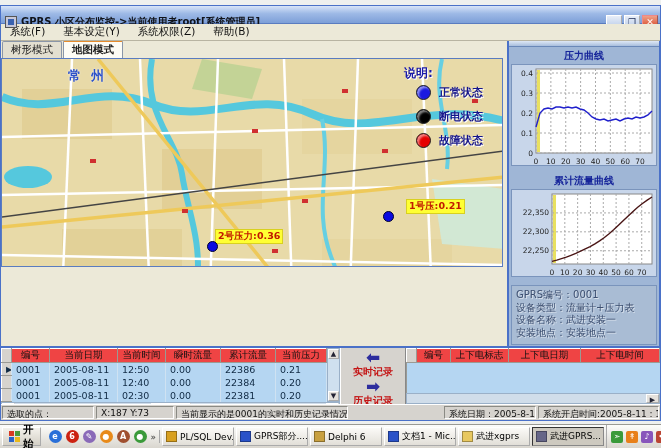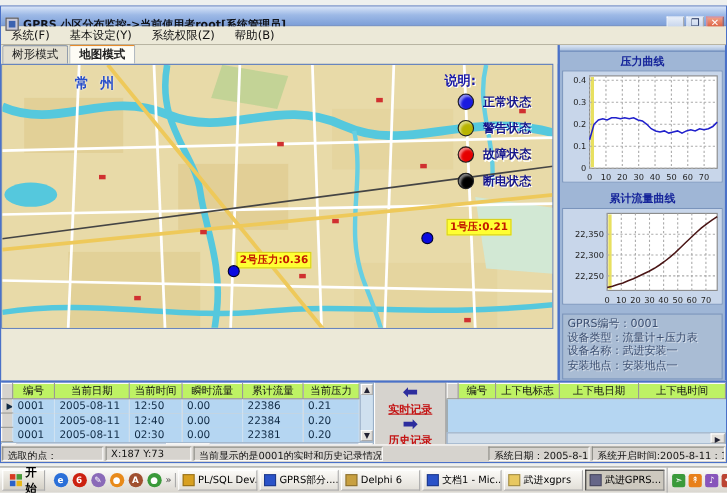--- a/index.html
+++ b/index.html
@@ -22,21 +22,21 @@
   .menubar { height:17px; background:#ece9d8; border-bottom:1px solid #b8b4a2; display:flex; align-items:center; font-size:10.5px; }
   .menu-item { padding:1px 9px; color:#111; }
 
   
   .content { flex:1; display:flex; background:#4a71c8; overflow:hidden; }
   .left-col { width:506px; display:flex; flex-direction:column; background:#ece9d8; }
   .tabs { height:17px; display:flex; align-items:flex-end; padding-left:1px; background:#ece9d8; }
   .tab { font-size:10.5px; padding:1px 8px 1px 8px; border:1px solid #8a96a8; border-bottom:none;
          background:#e3dfd0; color:#222; margin-right:1px; border-radius:2px 2px 0 0; }
   .tab.active { background:#fdfcf5; border-top:2px solid #e68b2c; font-weight:bold; }
-  .map-wrap { position:relative; width:502px; height:241px; border:1px solid #5a7cc0; background:#e8daa8; overflow:hidden; }
+  .map-wrap { position:relative; width:502px; height:209px; border:1px solid #5a7cc0; background:#e8daa8; overflow:hidden; }
   .map-wrap svg { display:block; }
 
   .city-label { position:absolute; left:66px; top:8px; font-size:13px; letter-spacing:10px;
                 color:#2b50c8; font-weight:bold; text-shadow:0 0 2px #fff; }
 
   .legend { position:absolute; left:402px; top:6px; width:96px; }
   .legend-title { font-size:12px; font-weight:bold; color:#1a1aa8; text-shadow:1px 1px 0 #fff; margin-bottom:3px; }
   .legend-row { display:flex; align-items:center; margin-bottom:9px; }
   .legend-dot { width:15px; height:15px; border-radius:50%; border:1px solid #222; margin:0 8px 0 12px;
                 box-shadow:inset 2px 2px 2px rgba(255,255,255,.5); }
@@ -52,38 +52,38 @@
   .chart-box { padding:1px 2px 2px 2px; }
   .chart-title { text-align:center; font-size:10px; font-weight:bold; color:#16259a; padding:1px 0; }
   .chart-frame { background:#c4d2e6; border:1px solid #7档; border:1px solid #7a94bc; }
   .info-panel { flex:1; margin:2px 2px 1px 2px; border:1px solid #7a94bc; background:#a9bcd4;
                 padding:3px 4px; font-size:10px; color:#3d4f70; line-height:12.5px; text-shadow:1px 1px 0 rgba(255,255,255,.55); }
   .info-row { white-space:nowrap; }
 
   
   .bottom { height:58px; display:flex; background:#d6d3ce; border-top:2px solid #4a71c8; }
   table.grid { border-collapse:collapse; table-layout:fixed; font-size:9.5px; }
-  table.grid th { background:#bef264; border:1px solid #9a9a94; border-top:1px solid #fff; border-left:1px solid #fff;
+  table.grid th { background:#ef4444; border:1px solid #9a9a94; border-top:1px solid #fff; border-left:1px solid #fff;
                   font-weight:normal; color:#111; height:13px; overflow:hidden; white-space:nowrap; }
   table.grid td { background:#b5d6f2; border-right:1px solid #cfe2f2; color:#102a44;
                   height:13px; padding-left:4px; overflow:hidden; white-space:nowrap; }
   td.gutter, th.gutter { background:#d6d3ce !important; border:1px solid #9a9a94; border-top-color:#fff; border-left-color:#fff;
                   width:10px; padding:0; font-size:8px; text-align:center; color:#111; }
   .ltable-wrap { width:339px; display:flex; flex-direction:column; }
   .ltable-body { display:flex; }
   .vscroll { width:14px; background:#cfe0ef; border:1px solid #9ab0c8; display:flex; flex-direction:column; justify-content:space-between; }
   .vscroll span, .hscroll span { font-size:7px; text-align:center; background:#e4e1dc; border:1px outset #fff; color:#223; line-height:9px; height:10px; width:100%; }
   .hscroll { height:11px; background:#d0ddea; border:1px solid #9ab0c8; display:flex; justify-content:space-between; }
   .hscroll span { width:13px; height:100%; line-height:10px; }
   .hthumb { flex:0 0 40px; background:#e8e5e0; border:1px outset #fff; }
 
   .mid-panel { width:66px; background:#d6d3ce; border-left:1px solid #fff; border-right:1px solid #888;
                display:flex; flex-direction:column; align-items:center; justify-content:space-around; padding:2px 0; }
   .big-arrow { font-size:17px; line-height:15px; color:#2d2d9e; font-weight:bold; }
-  .rec-link { font-size:10px; font-weight:bold; color:#c41414; text-decoration:underline; }
+  .rec-link { font-size:10px; font-weight:bold; color:#c41414; }
 
   .rtable-wrap { flex:1; display:flex; flex-direction:column; }
   .rtable-fill { flex:1; background:#b5d6f2; border-left:1px solid #9a9a94; }
 
   
   .statusbar { height:16px; background:#d6d3ce; border-top:1px solid #fff; display:flex; font-size:9px; color:#111; }
   .sb-seg { border:1px solid; border-color:#8a8a84 #fff #fff #8a8a84; margin:1px; padding:1px 4px; white-space:nowrap; overflow:hidden; }
 
   
   .taskbar { position:absolute; left:0; bottom:0; width:661px; height:24px;
@@ -192,30 +192,26 @@
 
           <span class="city-label">常州</span>
 
           <div class="legend">
             <div class="legend-title">说明:</div>
             <div class="legend-row">
               <span class="legend-dot" style="background: rgb(26, 26, 224);"></span>
               <span class="legend-label">正常状态</span>
             </div>
             <div class="legend-row">
-              <span class="legend-dot" style="background: rgb(184, 180, 0);"></span>
-              <span class="legend-label">警告状态</span>
+              <span class="legend-dot" style="background: rgb(0, 0, 0);"></span>
+              <span class="legend-label">断电状态</span>
             </div>
             <div class="legend-row">
               <span class="legend-dot" style="background: rgb(230, 0, 0);"></span>
               <span class="legend-label">故障状态</span>
-            </div>
-            <div class="legend-row">
-              <span class="legend-dot" style="background: rgb(0, 0, 0);"></span>
-              <span class="legend-label">断电状态</span>
             </div>
           </div>
 
           <span class="marker-label" style="left:404px; top:140px;">1号压:0.21</span>
           <span class="marker-dot" style="left:381px; top:152px;"></span>
           <span class="marker-label" style="left:213px; top:170px;">2号压力:0.36</span>
           <span class="marker-dot" style="left:205px; top:182px;"></span>
         </div>
       </div>
 

